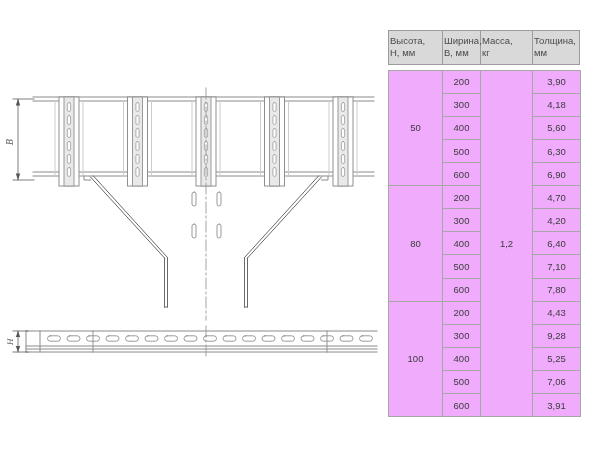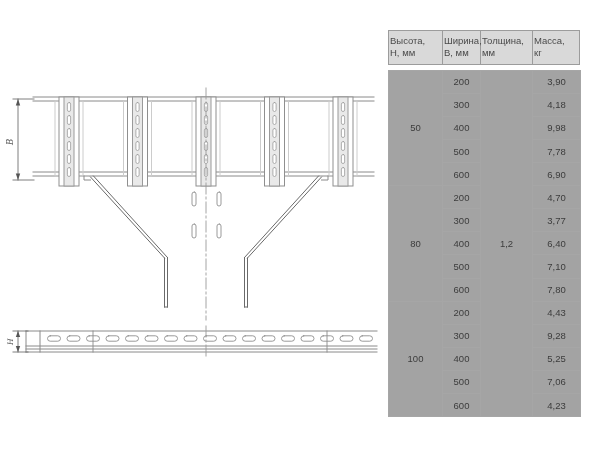--- a/index.html
+++ b/index.html
@@ -16,21 +16,21 @@
     border:1px solid #9c9c9c;background:#d9d9d9;box-sizing:border-box;width:192px;
   }
   .spec-header .hcell{
     padding:4px 1px;text-align:left;font-size:9.5px;line-height:1.3;color:#4a4a4a;
     border-right:1px solid #9c9c9c;box-sizing:border-box;
   }
   .spec-header .hcell:last-child{border-right:none;}
   .spec-body{margin-top:5px;border-collapse:collapse;table-layout:fixed;width:192px;}
   .spec-body td{
     border:1px solid #a6a6a6;text-align:center;vertical-align:middle;
-    font-size:9.5px;color:#3c3c3c;height:22.1px;padding:0;background:#a3a3a3;
+    font-size:9.5px;color:#3c3c3c;height:22.1px;padding:0;background:#f0abfc;
   }
 </style>
 </head>
 <body>
 
 <svg class="drawing" viewBox="0 0 385 450">
   <defs>
 
     <g id="rung">
       <rect x="-14" y="101" width="28" height="75" fill="none" stroke="#cccccc" stroke-width="1"></rect>
@@ -157,26 +157,26 @@
   <div class="spec-header">
     <div class="hcell">
       <div>Высота,</div>
         <div>Н, мм</div>
     </div>
     <div class="hcell">
       <div>Ширина,</div>
         <div>В, мм</div>
     </div>
     <div class="hcell">
+      <div>Масса,</div>
+        <div>кг</div>
+    </div>
+    <div class="hcell">
       <div>Толщина,</div>
         <div>мм</div>
-    </div>
-    <div class="hcell">
-      <div>Масса,</div>
-        <div>кг</div>
     </div>
   </div>
 
   <table class="spec-body">
     <colgroup>
         <col style="width:54px">
         <col style="width:38px">
         <col style="width:52px">
         <col style="width:48px">
       </colgroup>
@@ -187,39 +187,39 @@
       <td>200</td>
       <td rowspan="15">1,2</td>
       <td>3,90</td>
     </tr>
     <tr>
       <td>300</td>
       <td>4,18</td>
     </tr>
     <tr>
       <td>400</td>
-      <td>9,98</td>
+      <td>5,60</td>
     </tr>
     <tr>
       <td>500</td>
-      <td>7,78</td>
+      <td>6,30</td>
     </tr>
     <tr>
       <td>600</td>
       <td>6,90</td>
     </tr>
 
     <tr>
       <td rowspan="5">80</td>
       <td>200</td>
       <td>4,70</td>
     </tr>
     <tr>
       <td>300</td>
-      <td>3,77</td>
+      <td>4,20</td>
     </tr>
     <tr>
       <td>400</td>
       <td>6,40</td>
     </tr>
     <tr>
       <td>500</td>
       <td>7,10</td>
     </tr>
     <tr>
@@ -239,17 +239,17 @@
     <tr>
       <td>400</td>
       <td>5,25</td>
     </tr>
     <tr>
       <td>500</td>
       <td>7,06</td>
     </tr>
     <tr>
       <td>600</td>
-      <td>4,23</td>
+      <td>3,91</td>
     </tr>
   </tbody>
     </table>
 </div>
 
 </body></html>

